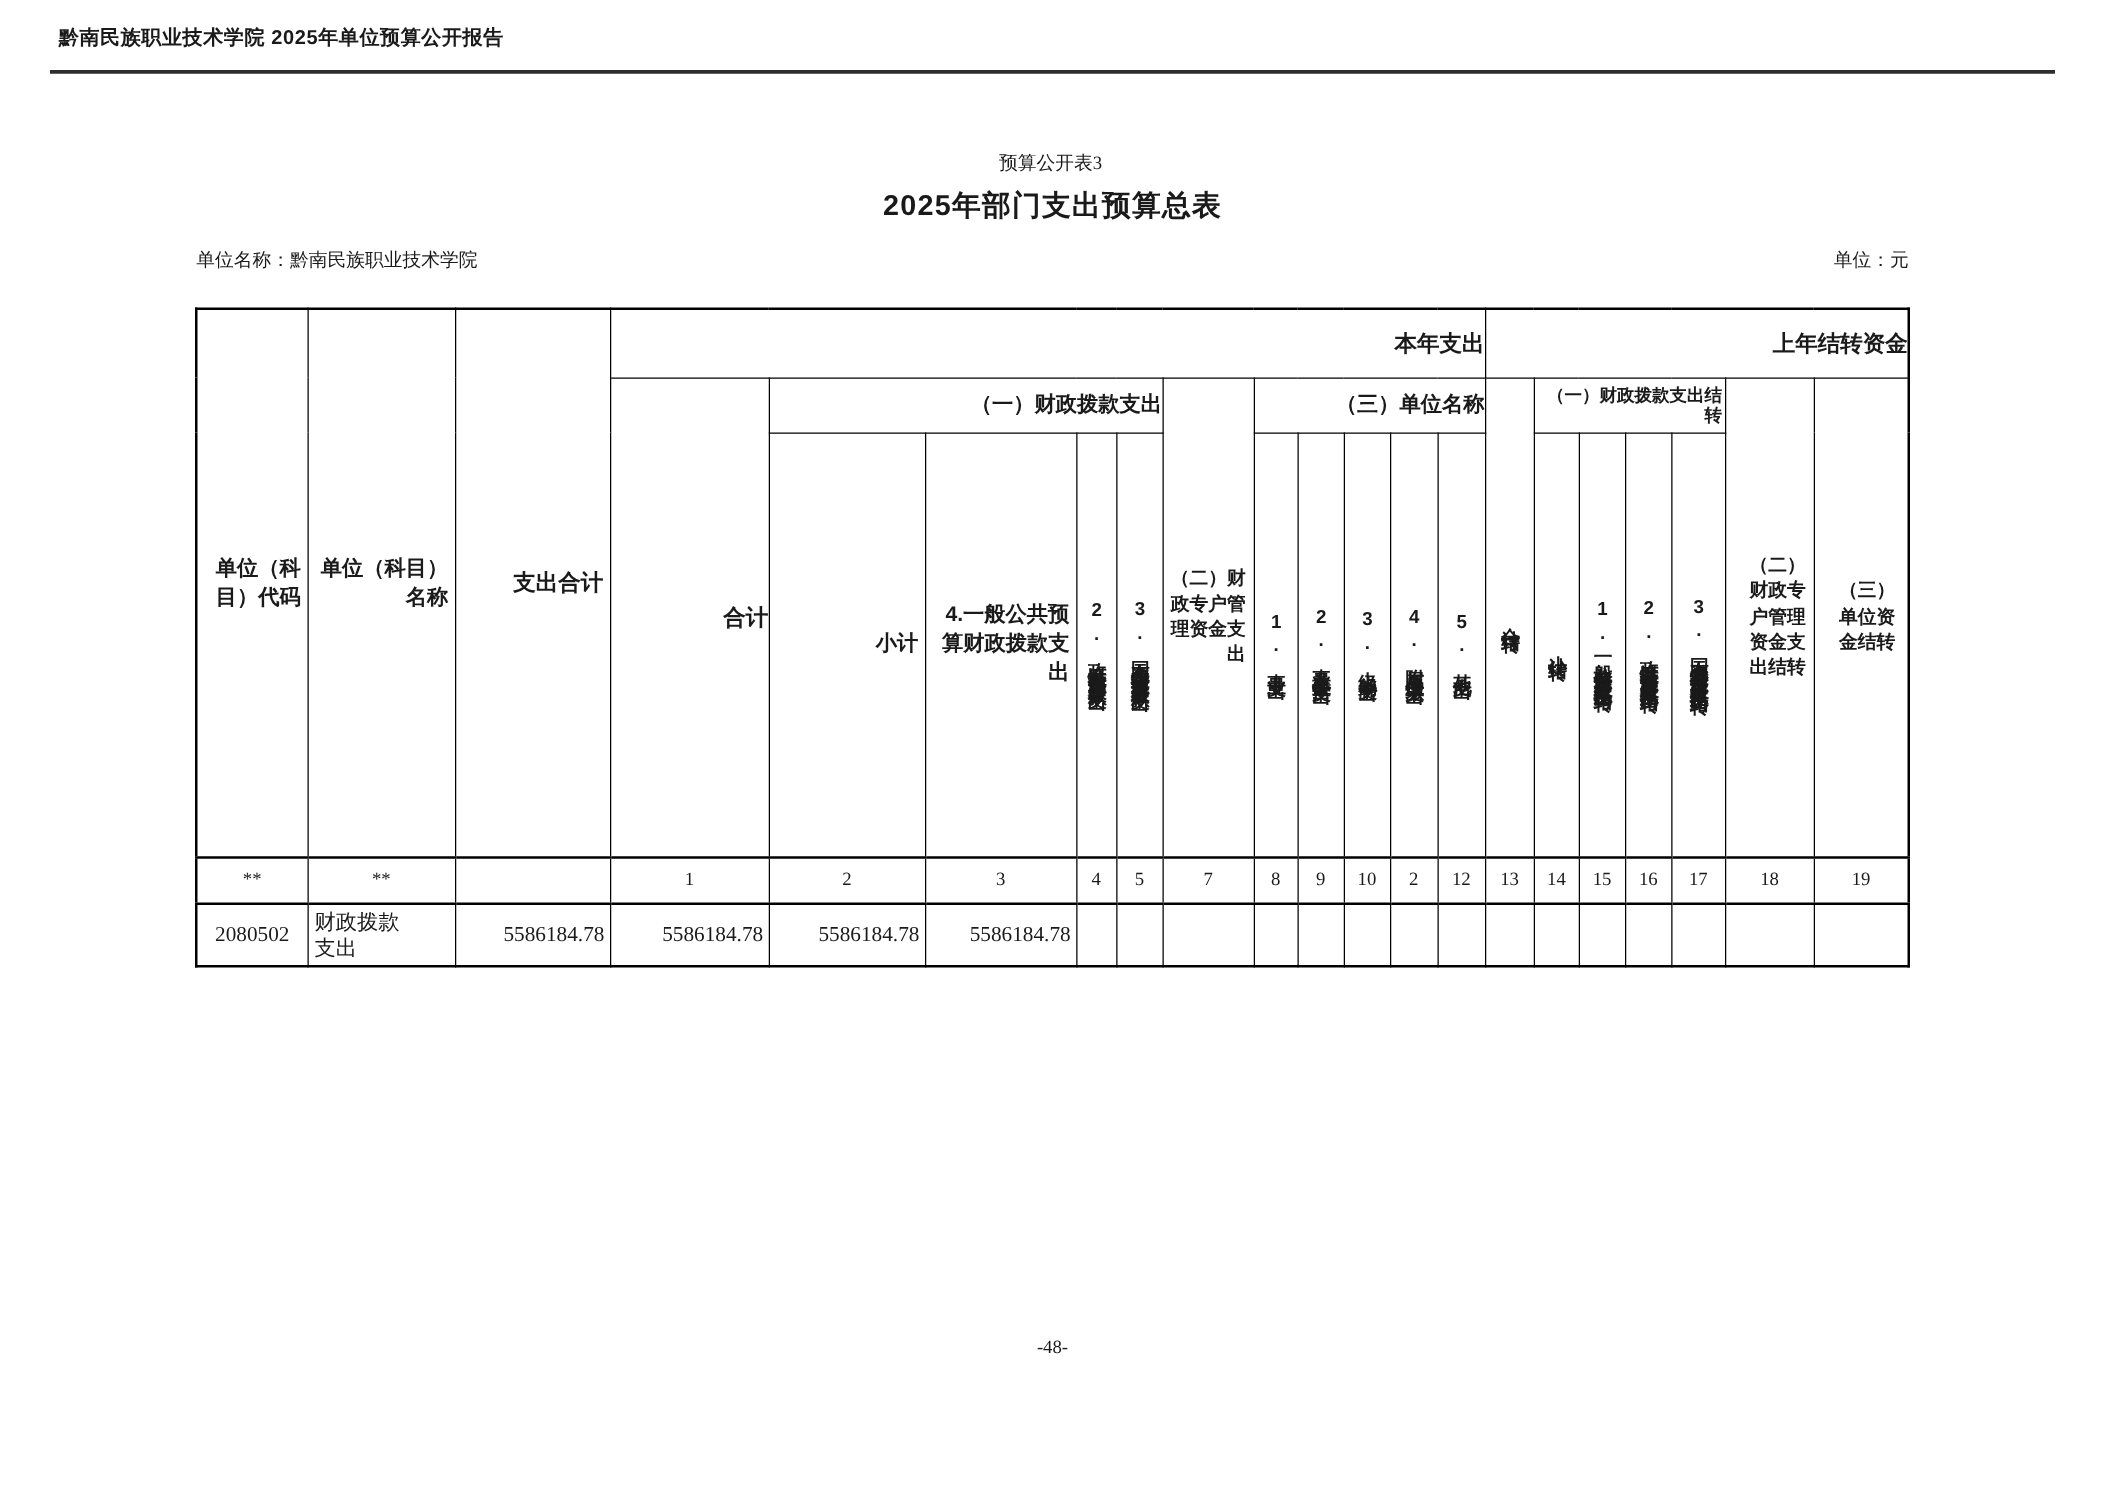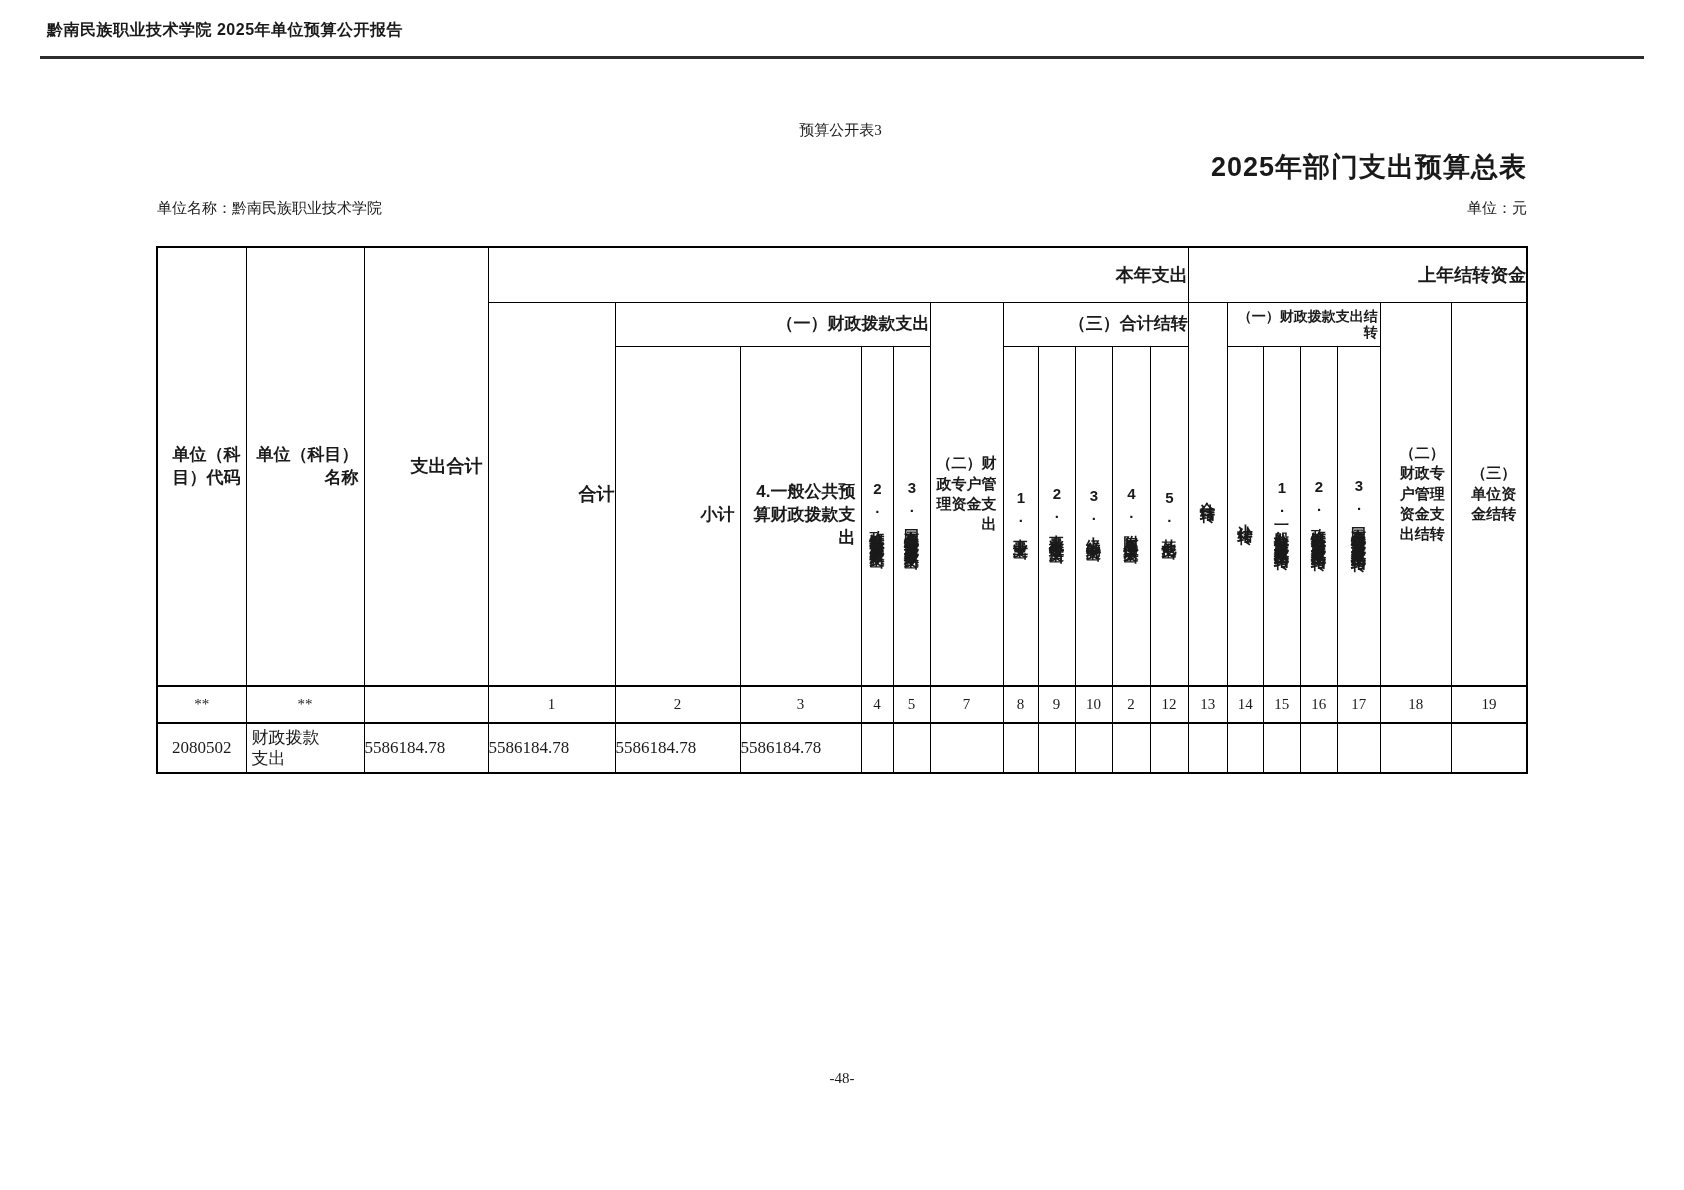--- a/index.html
+++ b/index.html
@@ -4,43 +4,43 @@
 <style>
   html,body{margin:0;padding:0;background:#ffffff;}
   body{width:1684px;height:1190px;position:relative;overflow:hidden;
        font-family:"Liberation Serif","DejaVu Serif",serif;color:#1a1a1a;}
   .abs{position:absolute;}
   
   .doc-note{left:47px;top:20px;font-family:"Liberation Sans","DejaVu Sans",sans-serif;
             font-weight:bold;font-size:16px;letter-spacing:.5px;}
   .doc-rule{left:40px;top:56px;width:1604px;height:3px;background:#2e2e2e;}
   .sheet-label{left:157px;top:121px;width:1367px;text-align:center;font-size:15px;}
-  .page-title{left:157px;top:149px;width:1370px;text-align:right;
+  .page-title{left:157px;top:149px;width:1370px;text-align:center;
               font-family:"Liberation Sans","DejaVu Sans",sans-serif;
-              font-weight:bold;font-size:27px;letter-spacing:1px;}
+              font-weight:bold;font-size:23px;letter-spacing:1px;}
   .unit-line{left:157px;top:199px;width:1370px;display:flex;justify-content:space-between;
              font-size:15px;}
   
   .budget-table{left:156px;top:246px;}
   table{border-collapse:collapse;table-layout:fixed;width:1371px;
         font-family:"Liberation Serif","DejaVu Serif",serif;}
   th,td{border:1px solid #000;padding:0;overflow:hidden;}
   table{border:2px solid #000;}
   th{font-family:"Liberation Sans","DejaVu Sans",sans-serif;font-weight:bold;
      font-size:17px;line-height:1.35;text-align:right;vertical-align:middle;}
   .r1{height:55px;} .r2{height:44px;} .r3{height:340px;} .r4{height:37px;} .r5{height:50px;padding-left:21px;}
   .fs18{font-size:18px;} .fs14{font-size:14px;}
   .padh{padding:0 5px;}
   .vc{text-align:center;vertical-align:middle;padding:2px 0;}
   .vt{writing-mode:vertical-rl;text-orientation:upright;display:inline-block;
       letter-spacing:2px;line-height:1.05;font-size:15px;}
   .numrow td{font-size:15px;text-align:center;vertical-align:middle;
              border-top:2px solid #000;}
   .datarow td{font-size:17px;vertical-align:middle;border-top:2px solid #000;}
-  .cell-num{text-align:left;padding-right:4px;font-family:Liberation Serif, serif;}
+  .cell-num{text-align:right;padding-right:4px;font-family:Liberation Serif, serif;}
   .cell-code{text-align:center;}
   .cell-name{text-align:left;padding-left:5px;}
   .name-wrap{display:inline-block;max-width:78px;line-height:1.25;}
   .wrap3{padding:0 10px;font-size:15px;}
   .wrap3b{padding:0 6px;font-size:15px;}
   .grp2{font-size:14px;line-height:1.15;padding:0 2px;}
   .footer{left:0;top:1070px;width:1684px;text-align:center;font-size:15px;}
 </style>
 </head>
 <body>
@@ -84,21 +84,21 @@
     <th rowspan="3" class="padh">单位（科目）代码</th>
     <th rowspan="3" class="padh">单位（科目）名称</th>
     <th rowspan="3" class="padh fs18">支出合计</th>
     <th colspan="11" class="fs18">本年支出</th>
     <th colspan="7" class="fs18">上年结转资金</th>
   </tr>
   <tr class="r2">
     <th rowspan="2" class="fs18">合计</th>
     <th colspan="4">（一）财政拨款支出</th>
     <th rowspan="2" class="wrap3b">（二）财政专户管理资金支出</th>
-    <th colspan="5">（三）合计结转</th>
+    <th colspan="5">（三）单位名称</th>
     <th rowspan="2" class="vc"><span class="vt">合计结转</span></th>
     <th colspan="4" class="grp2">（一）财政拨款支出结转</th>
     <th rowspan="2" class="wrap3b fs14">（二）财政专户管理资金支出结转</th>
     <th rowspan="2" class="wrap3">（三）单位资金结转</th>
   </tr>
   <tr class="r3">
     <th class="padh">小计</th>
     <th class="padh">4.一般公共预算财政拨款支出</th>
     <th class="vc"><span class="vt">2.政府性基金预算财政拨款支出</span></th>
     <th class="vc"><span class="vt">3.国有资本经营预算财政拨款支出</span></th>

